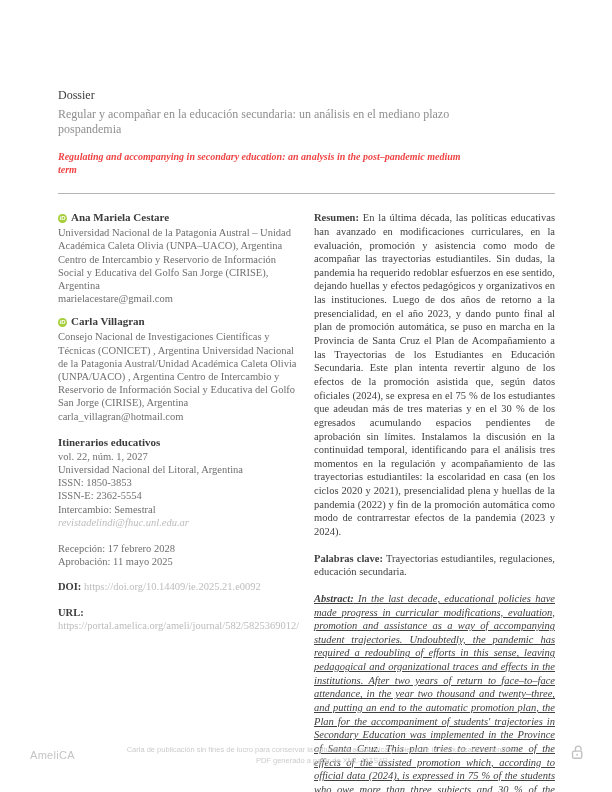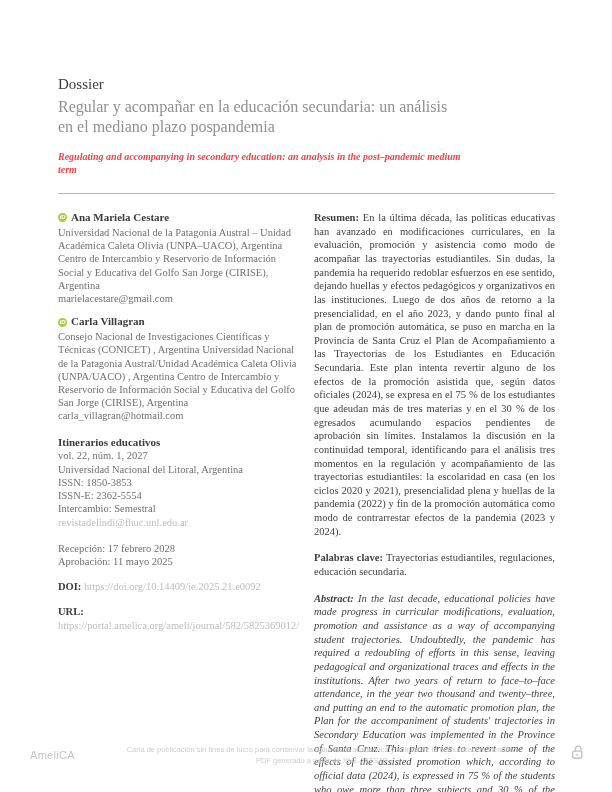--- a/index.html
+++ b/index.html
@@ -9,51 +9,51 @@
     background:#ffffff;
     font-family:"Liberation Serif", serif;
     color:#3f3f3f;
     box-sizing:border-box;
     padding:76px 57px 0 58px;
     overflow:hidden;
   }
   
   .header-row{display:flex;justify-content:space-between;align-items:flex-start;}
   .header-left{width:402px;}
-  .section-label{font-size:15px;color:#3c3c3c;margin:0 0 4px 0;}
-  .title-es{font-size:16px;line-height:1.22;color:#8f8f8f;font-weight:normal;margin:0;}
+  .section-label{font-size:12px;color:#3c3c3c;margin:12px 0 4px 0;}
+  .title-es{font-size:12px;line-height:1.22;color:#8f8f8f;font-weight:normal;margin:0;}
   .logo{width:92px;margin-top:16px;text-align:left;font-family:"Liberation Sans",sans-serif;}
   .logo-line1{font-size:13.5px;line-height:1;color:#ee7d66;letter-spacing:.2px;}
   .logo-line2{font-size:13.5px;line-height:1.05;font-weight:bold;color:#e2422e;letter-spacing:.2px;}
   .logo-tagline{font-size:6.5px;color:#8d8d8d;margin-top:2px;letter-spacing:.2px;}
   .title-en{font-size:10px;font-style:italic;color:#ef4444;line-height:1.3;margin:14px 0 0 0;width:420px;}
   .divider{border:none;border-top:1px solid #b5b5b5;margin:17px 0 0 0;}
   
   .columns{display:flex;gap:14px;margin-top:17px;}
   .col-left{width:242px;font-size:10.5px;line-height:1.26;color:#6f6f6f;}
   .col-right{width:241px;font-size:10.5px;line-height:1.3;color:#3f3f3f;text-align:justify;}
   .author-block{margin-bottom:10px;}
   .author-name{color:#3c3c3c;font-weight:bold;font-size:11px;margin-bottom:1px;display:flex;align-items:center;gap:4px;}
   .orcid{display:inline-block;width:9px;height:9px;border-radius:50%;background:#a6ce39;color:#fff;
          font-family:"Liberation Sans",sans-serif;font-size:6px;font-weight:bold;line-height:9px;
          text-align:center;flex:0 0 auto;}
   .affil{margin:0;}
   .email{color:#6f6f6f;text-decoration:none;cursor:pointer;}
   .journal-block{margin-top:13px;}
   .journal-name{font-weight:bold;color:#3c3c3c;font-size:11px;}
-  .light{color:#bcbcbc;}
+  .light{color:#bcbcbc;font-style:italic;}
   .dates-block{margin-top:13px;}
   .ref-line{margin-top:12px;}
   .ref-label{font-weight:bold;color:#3c3c3c;}
   .ref-value{color:#bcbcbc;text-decoration:none;cursor:pointer;}
   
   .para{margin:0;}
   .para + .para{margin-top:13px;}
   .para-label{font-weight:bold;}
-  .abstract-text{font-style:italic;}
+  .abstract-text{font-style:italic;text-decoration:underline;}
   
   .footer{
     position:absolute;left:30px;right:26px;bottom:26px;
     display:flex;align-items:center;gap:18px;
     font-family:"Liberation Sans",sans-serif;color:#c9c9c9;
   }
   .footer-brand{font-size:11px;letter-spacing:.3px;color:#c4c4c4;flex:0 0 auto;}
   .footer-center{flex:1;text-align:center;font-size:7.5px;line-height:1.5;color:#cccccc;}
   .footer-icon{flex:0 0 auto;}
 </style>

